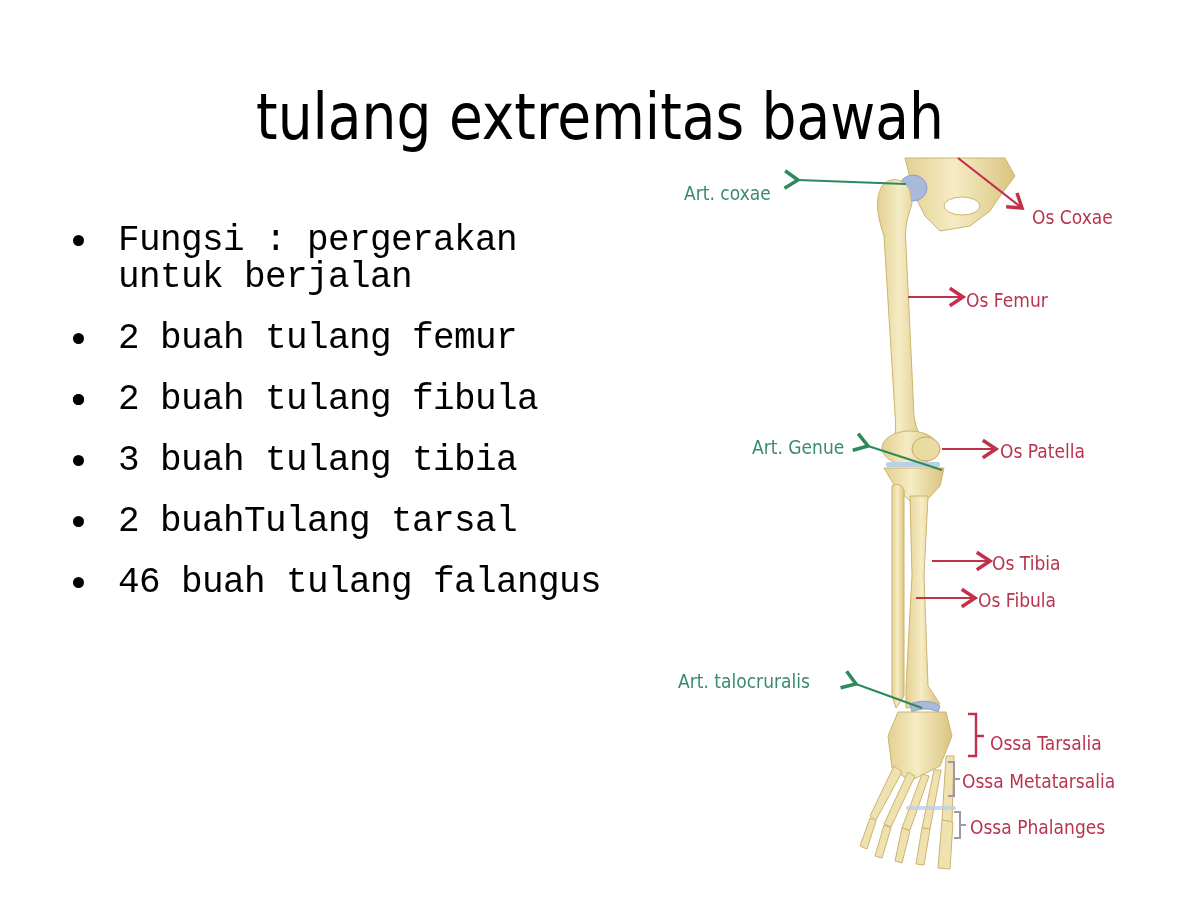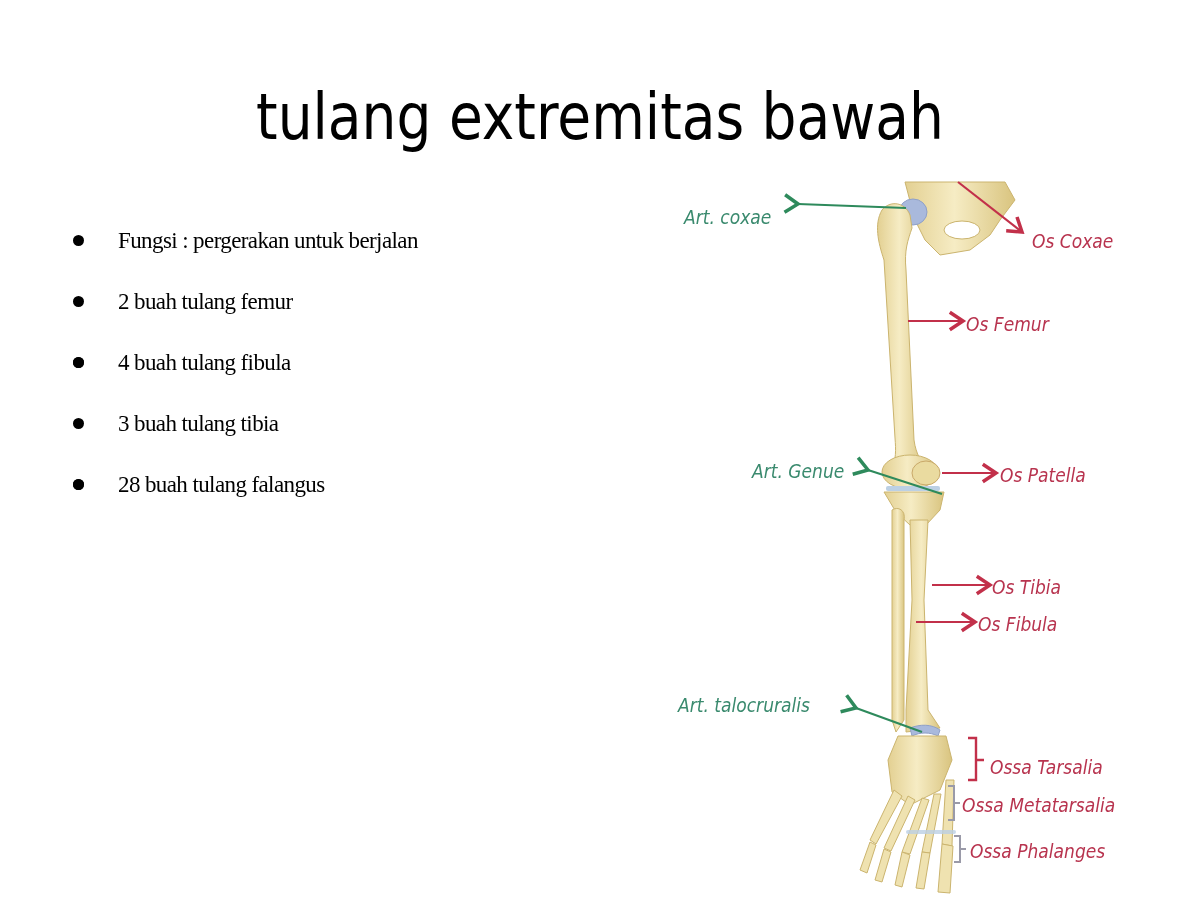--- a/index.html
+++ b/index.html
@@ -2,26 +2,26 @@
 <html><head>
 <meta charset="utf-8">
 <style>
   html, body { margin: 0; padding: 0; background: #ffffff; }
   body { width: 1200px; height: 899px; position: relative; overflow: hidden;
          font-family: "Liberation Sans", "DejaVu Sans", sans-serif; color: #000; }
   .slide-title { position: absolute; left: 0; top: 72px; width: 1200px; text-align: center;
                  font-size: 64px; line-height: 90px; letter-spacing: 0; margin: 0; font-weight: normal;
                  font-family: "DejaVu Sans", "Liberation Sans", sans-serif; transform: scaleX(0.86); }
   .bullets { position: absolute; left: 70px; top: 222px; width: 540px; margin: 0; padding: 0; list-style: none; }
-  .bullets li { position: relative; padding-left: 48px; font-size: 23px; line-height: 37px;
-                margin-bottom: 24px; font-family: Liberation Serif, serif;
+  .bullets li { position: relative; padding-left: 48px; font-size: 36px; line-height: 37px;
+                margin-bottom: 24px; font-family: Liberation Mono, monospace;
                 letter-spacing: -0.6px; }
   .bullets li .dot { position: absolute; left: 3px; top: 13px; width: 11px; height: 11px;
                      background: #000; border-radius: 50%; }
-  .figure { position: absolute; left: 670px; top: 180px; width: 490px; height: 720px; font-style: italic; }
+  .figure { position: absolute; left: 670px; top: 156px; width: 490px; height: 720px; }
   .figure svg { position: absolute; left: 0; top: 0; }
   .lbl { position: absolute; font-family: "DejaVu Sans", "Liberation Sans", sans-serif;
          font-size: 19px; line-height: 22px; white-space: nowrap; transform: scaleX(0.9); transform-origin: left center; }
   .lbl.art { color: #3a8a6e; }
   .lbl.os { color: #b8344f; }
 </style>
 </head>
 <body>
 
 <h1 class="slide-title">tulang  extremitas bawah</h1>
@@ -33,32 +33,33 @@
   </li>
   <li>
     <span class="dot"></span>
     <span>2 buah tulang femur</span>
   </li>
   <li>
     <span class="dot"></span>
   </li>
   <li>
     <span class="dot"></span>
-    <span>4 buah tulang fibula</span>
+    <span>2 buah tulang fibula</span>
   </li>
   <li>
     <span class="dot"></span>
     <span>3 buah tulang tibia</span>
   </li>
   <li>
     <span class="dot"></span>
+    <span>2 buahTulang tarsal</span>
   </li>
   <li>
     <span class="dot"></span>
-    <span>28 buah tulang  falangus</span>
+    <span>46 buah tulang  falangus</span>
   </li>
 </ul>
 
 <div class="figure">
   <svg width="490" height="720" viewBox="0 0 490 720">
     <defs>
       <linearGradient id="boneG" x1="0" x2="1" y1="0" y2="0">
         <stop offset="0" stop-color="#e3d092"></stop>
         <stop offset="0.45" stop-color="#f6ecc4"></stop>
         <stop offset="1" stop-color="#d9c47f"></stop>

